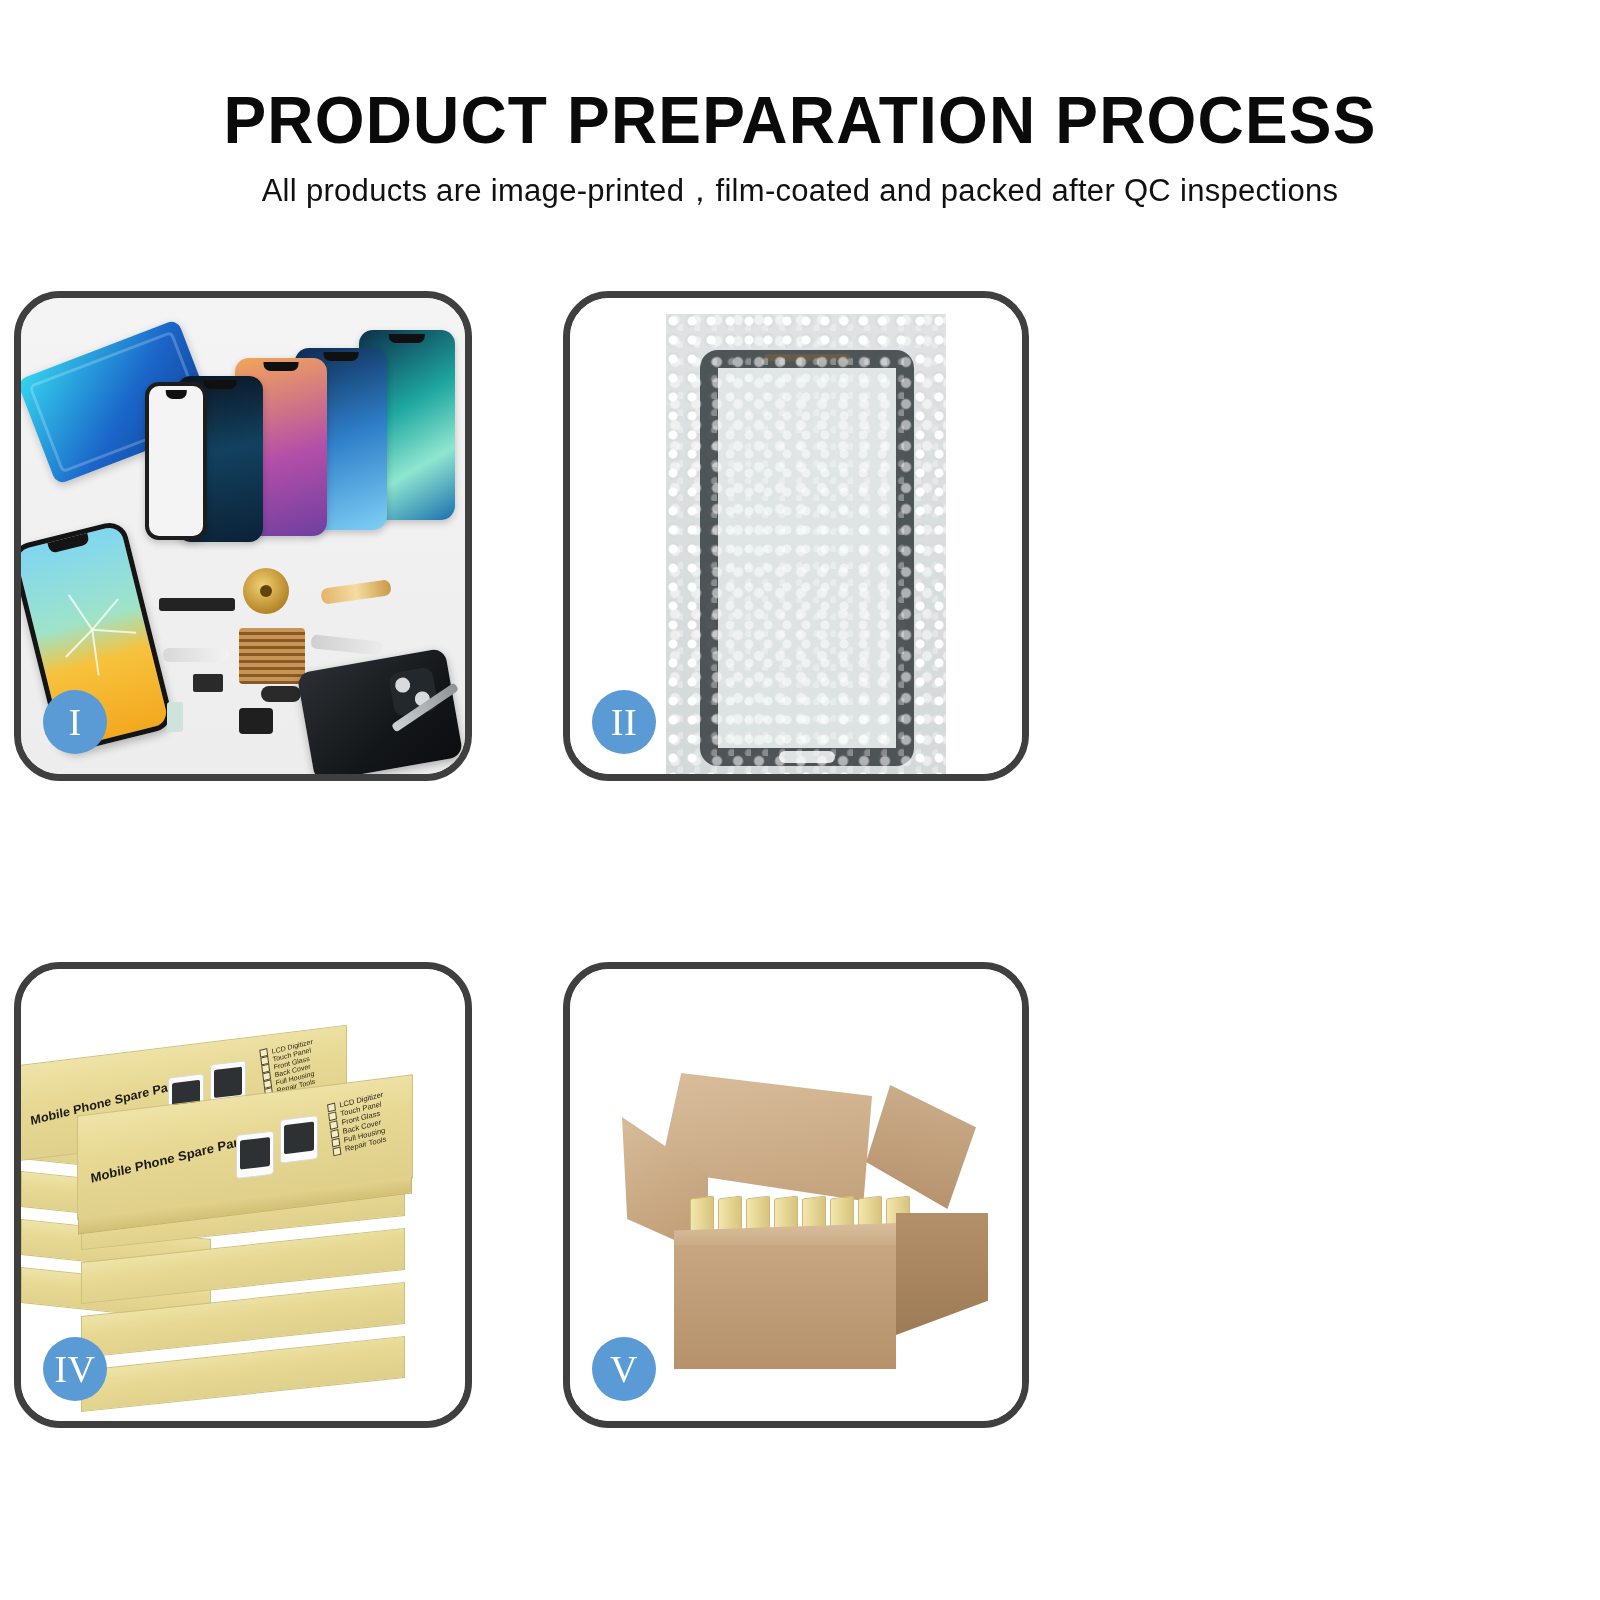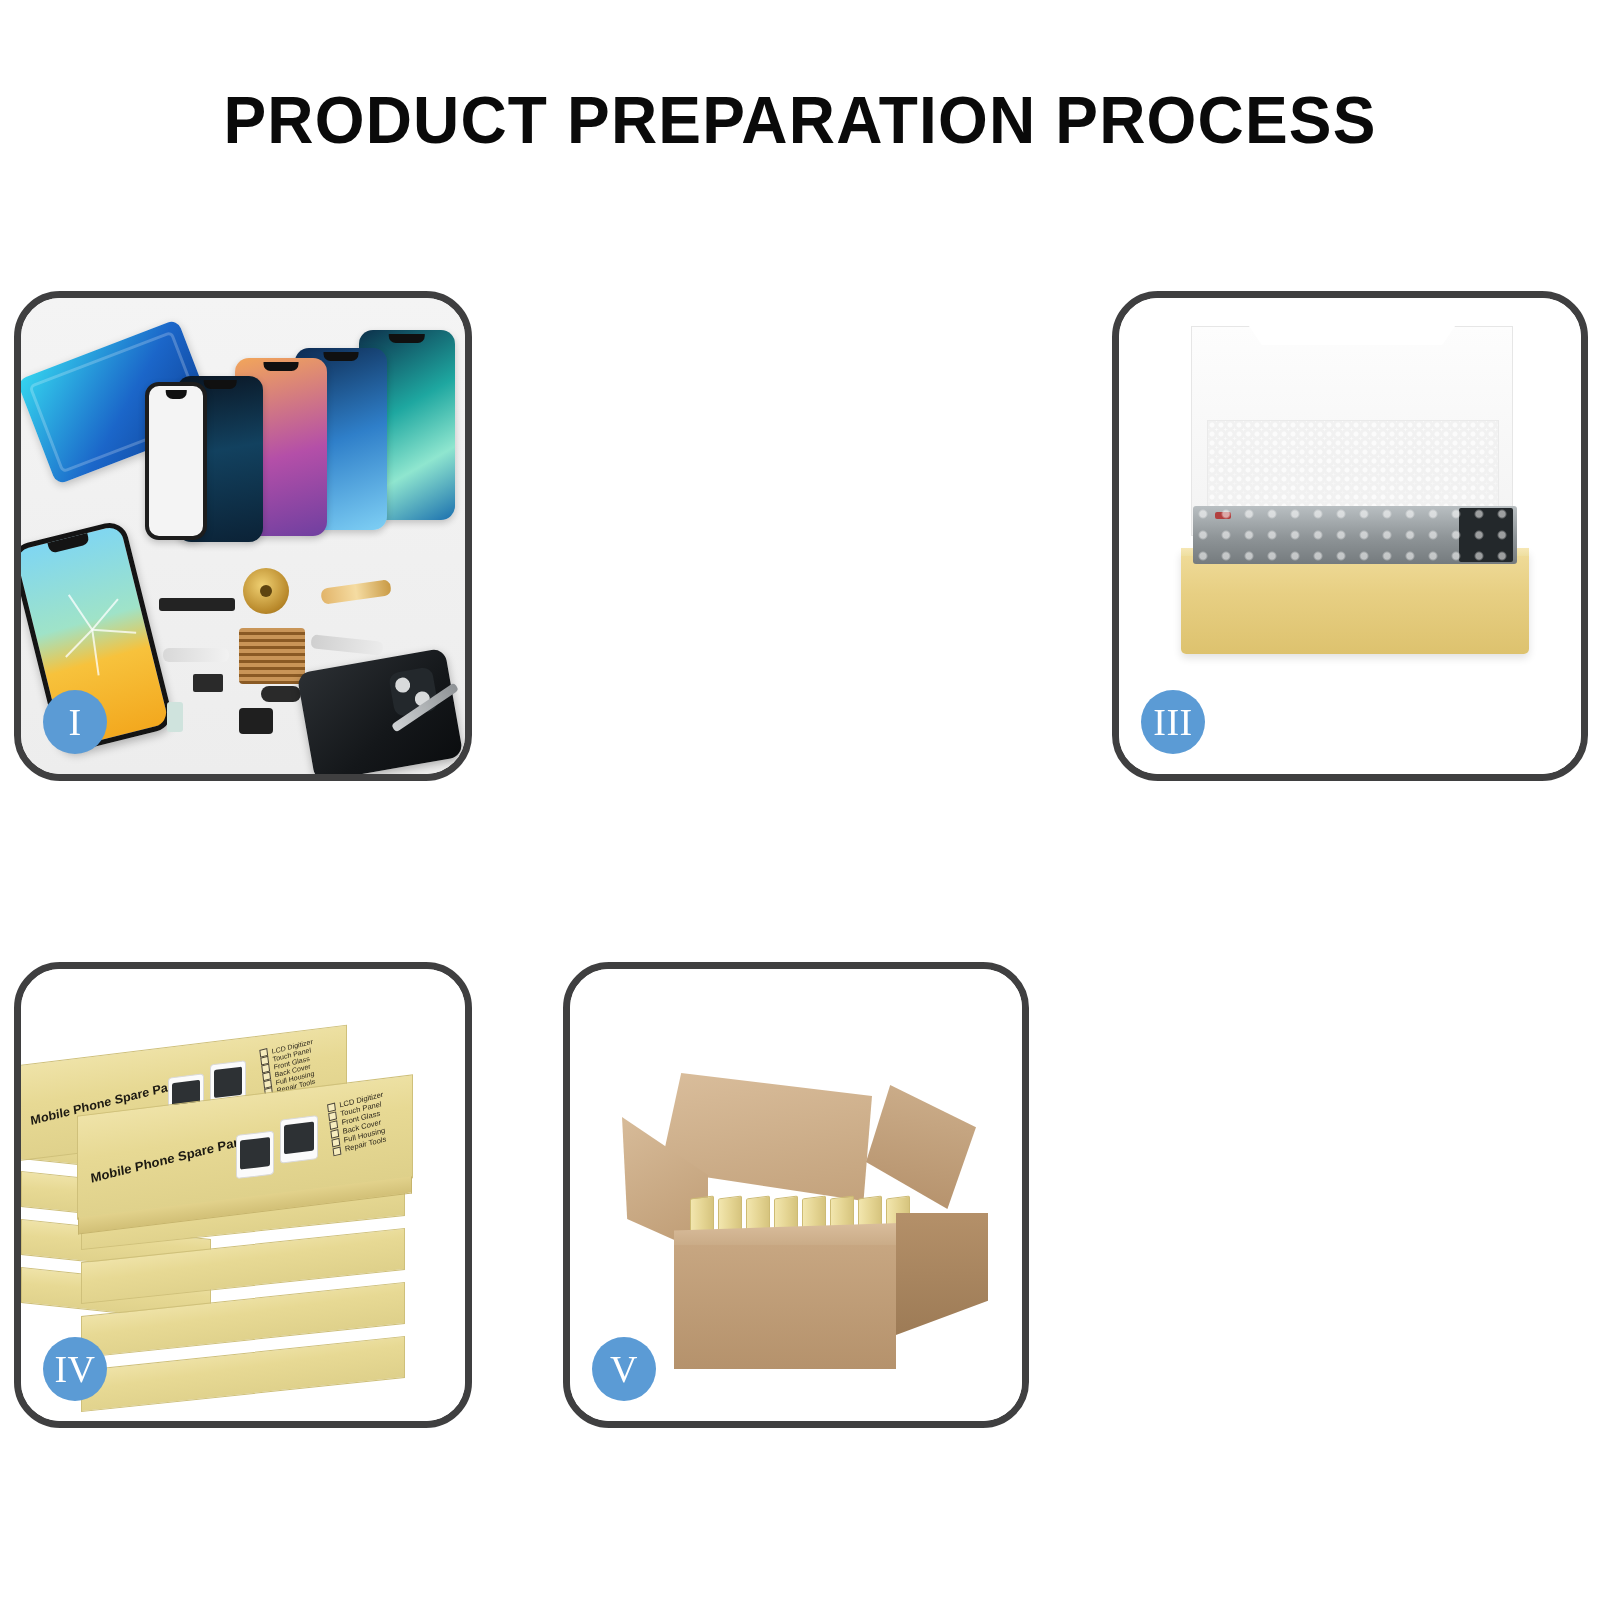--- a/index.html
+++ b/index.html
@@ -326,20 +326,21 @@
     z-index:-1;
   }
 </style>
 </head>
 <body>
 
 <div class="page">
 
   <div class="header">
     <div class="title">PRODUCT PREPARATION PROCESS</div>
+    <div class="subtitle">All products are image-printed，film-coated and packed after QC inspections</div>
   </div>
 
   <div class="grid">
 
     <div class="panel p1">
       <div class="scene">
         <div class="lcd-blue"></div>
 
         <div class="ph-stack">
           <div class="ph ph-a">
@@ -383,34 +384,30 @@
         </div>
 
         <div class="backplate">
             <div class="cam"></div>
           </div>
         <div class="tweezer"></div>
       </div>
       <div class="badge">I</div>
     </div>
 
-
-    <div class="panel p3">
+    <div class="panel p2">
       <div class="scene">
-        <div class="box3-lid"></div>
-        <div class="box3-foam"></div>
-        <div class="box3-tray">
-          <div class="box3-item">
-            <div class="red"></div>
-            <div class="box3-end"></div>
-          </div>
+        <div class="bubble-bg">
+          <div class="screen-frame"></div>
+          <div class="bubble-ov"></div>
         </div>
       </div>
-      <div class="badge">III</div>
+      <div class="badge">II</div>
     </div>
+
 
     <div class="panel p4">
       <div class="scene">
         <div class="gstack">
 
           <div class="gbox" style="left:2px;  top:138px; width:190px; height:36px; transform:skewY(6deg);"></div>
           <div class="gbox" style="left:2px;  top:186px; width:190px; height:36px; transform:skewY(6deg);"></div>
           <div class="gbox" style="left:2px;  top:234px; width:190px; height:36px; transform:skewY(6deg);"></div>
           <div class="gbox" style="left:2px;  top:282px; width:190px; height:36px; transform:skewY(6deg);"></div>
 

